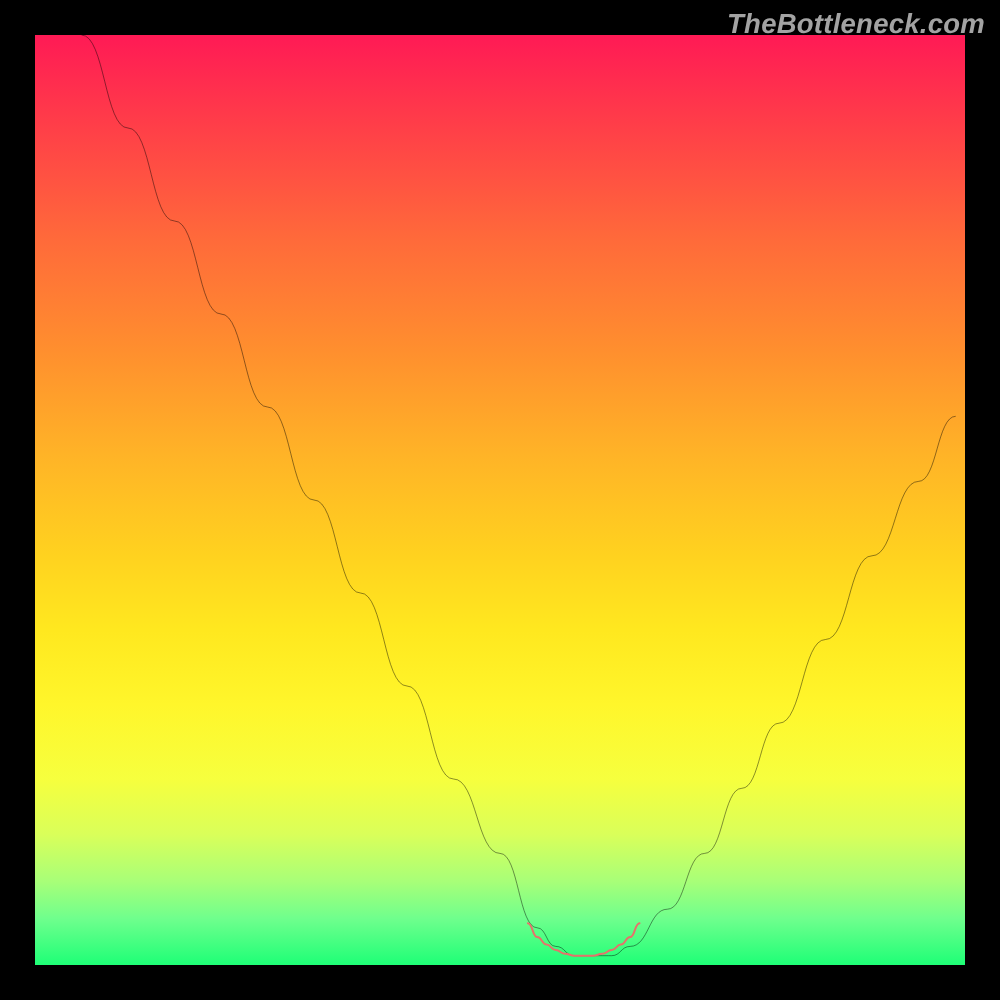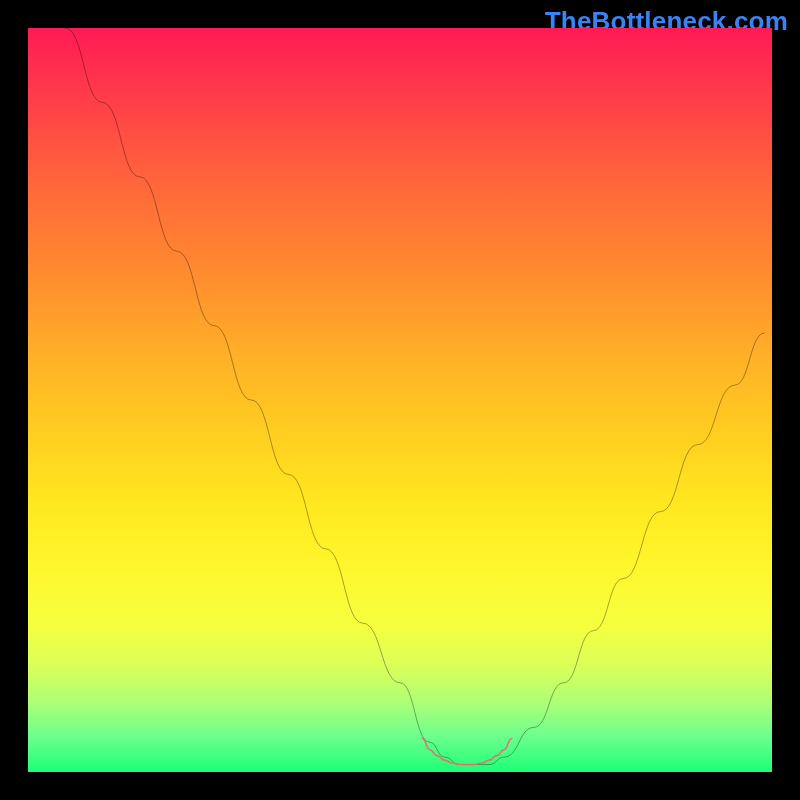--- a/index.html
+++ b/index.html
@@ -14,24 +14,25 @@
     position: relative;
     width: 800px;
     height: 800px;
     background: #000;
   }
   .watermark {
     position: absolute;
     top: 6px;
     right: 12px;
     font-family: Arial, Helvetica, sans-serif;
-    font-size: 26px;
+    font-size: 22px;
     font-weight: 600;
-    color: #3b82f6;
+    color: #a3a3a3;
     letter-spacing: 0.2px;
+    font-style: italic;
   }
   .plot {
     position: absolute;
     left: 28px;
     top: 28px;
     width: 744px;
     height: 744px;
     background: linear-gradient(to bottom,
       #ff1a55 0%,
       #ff3f48 10%,

